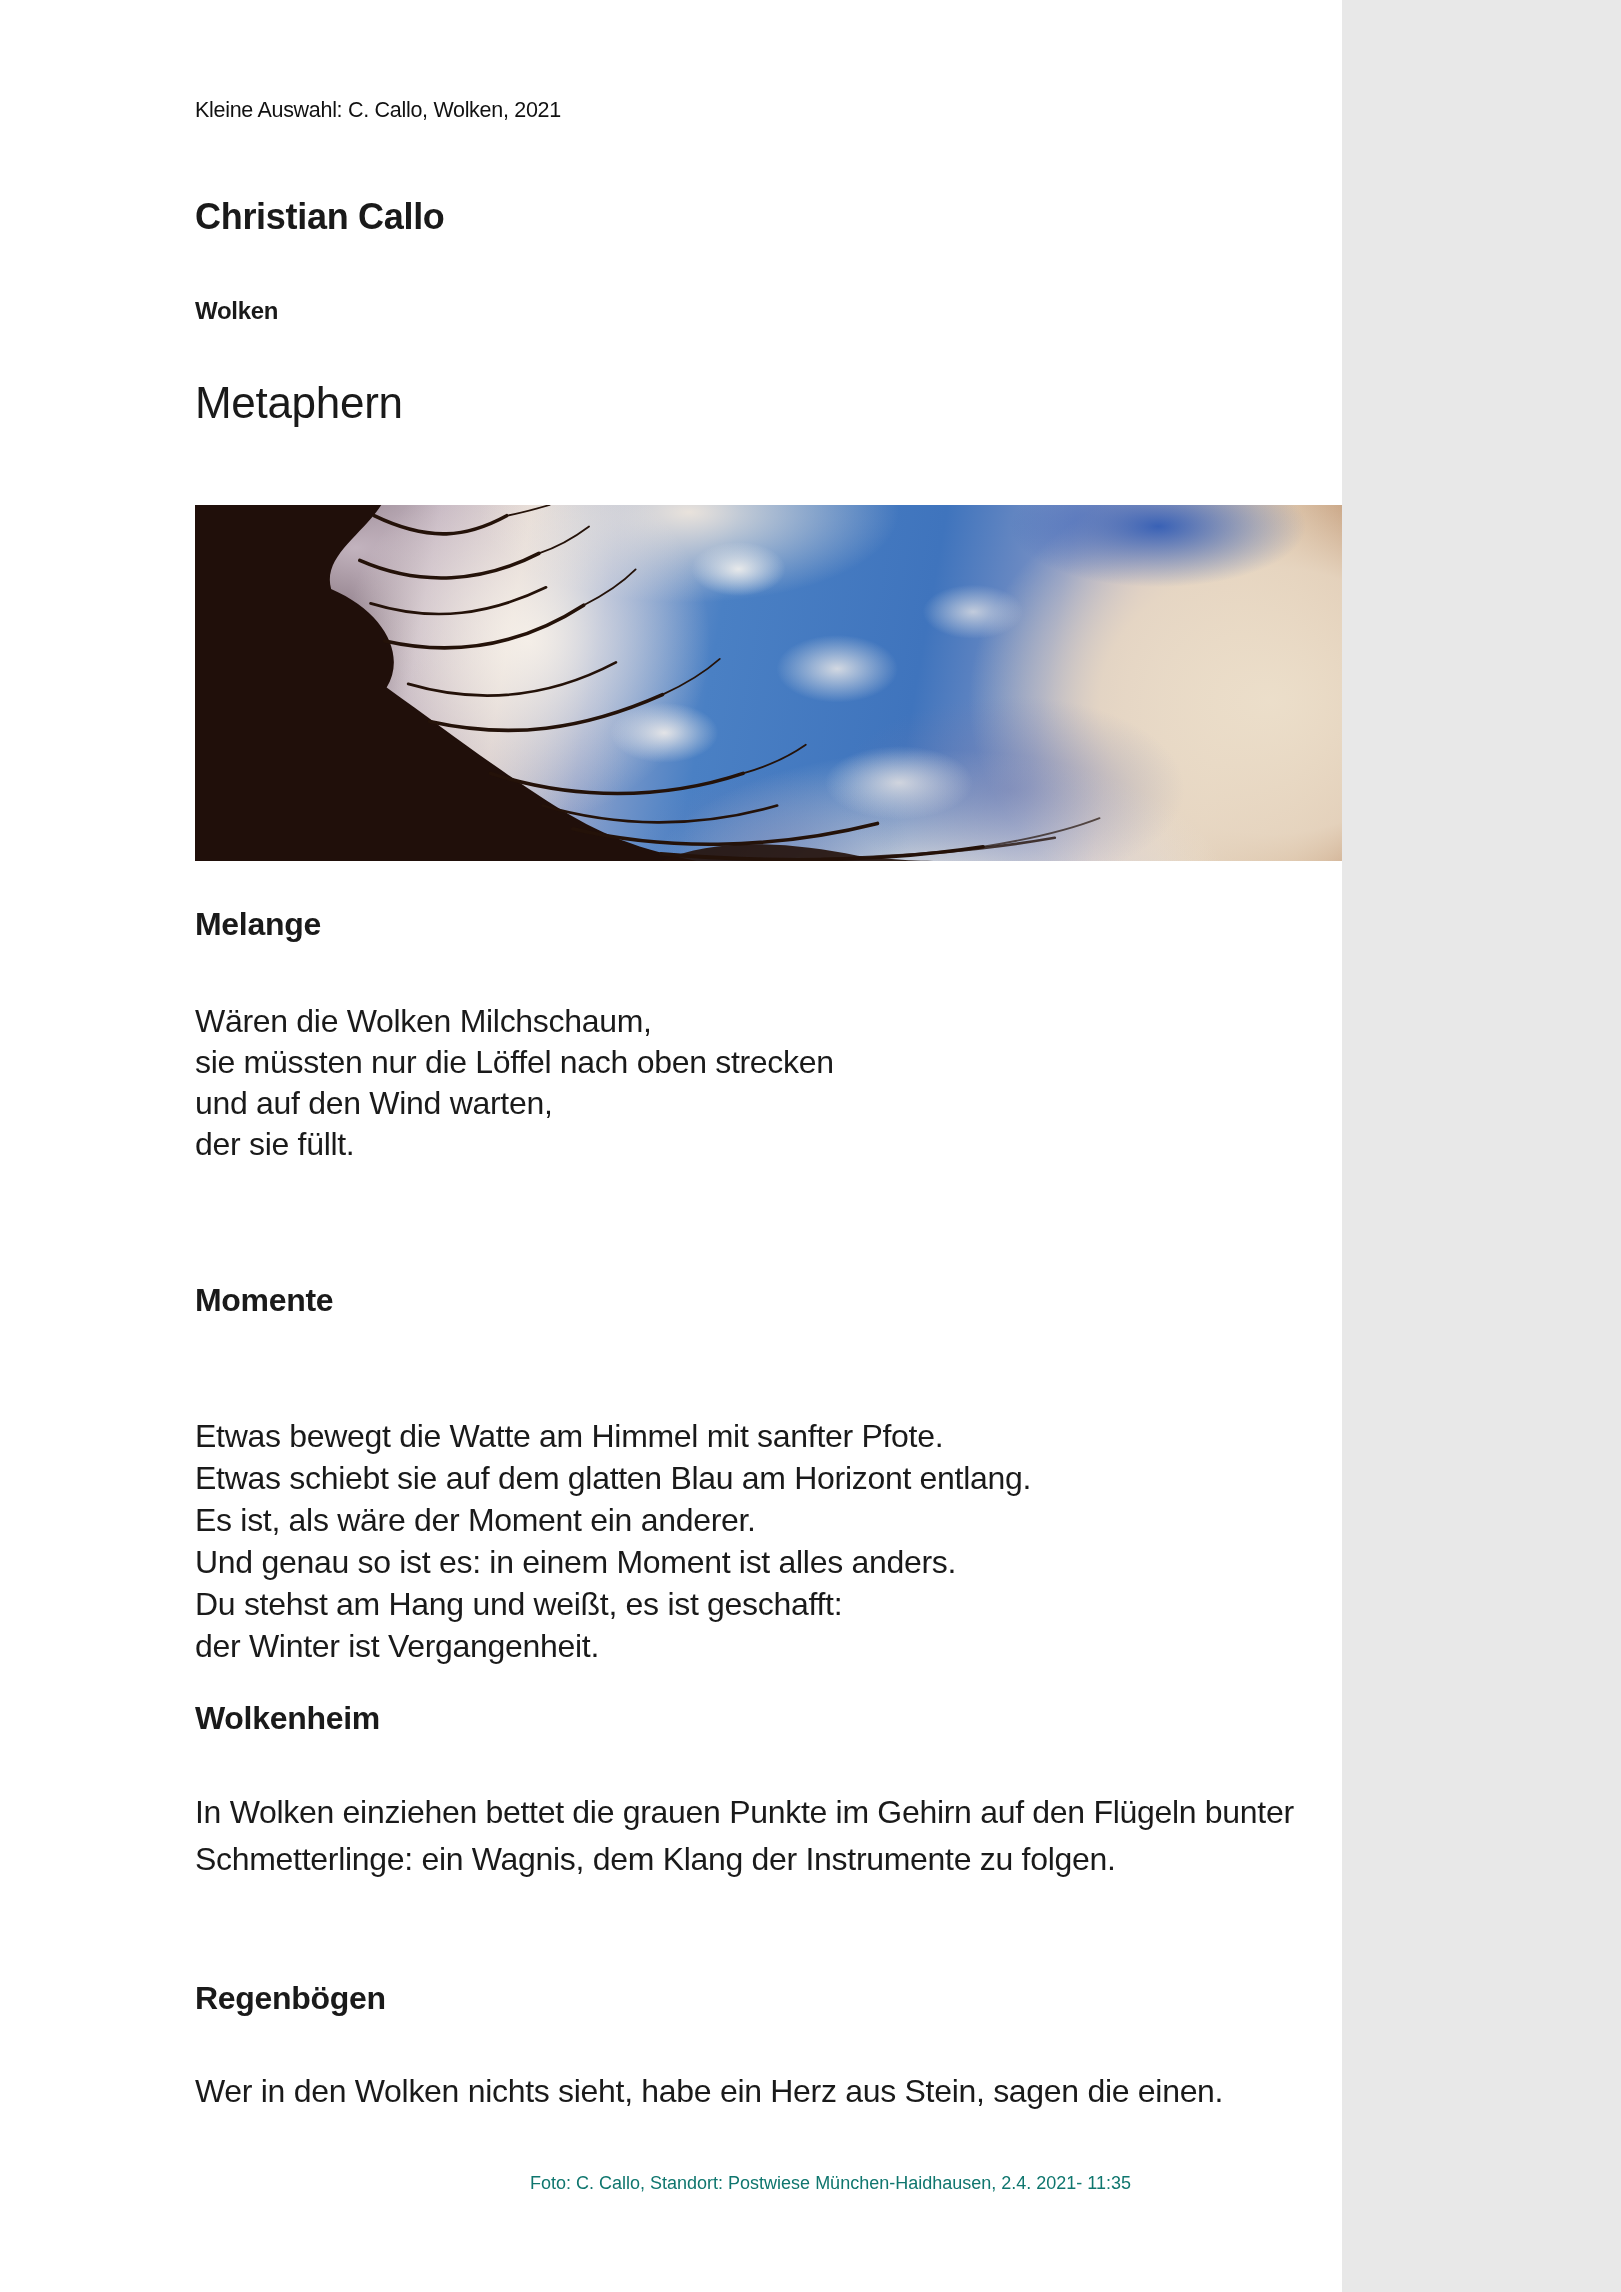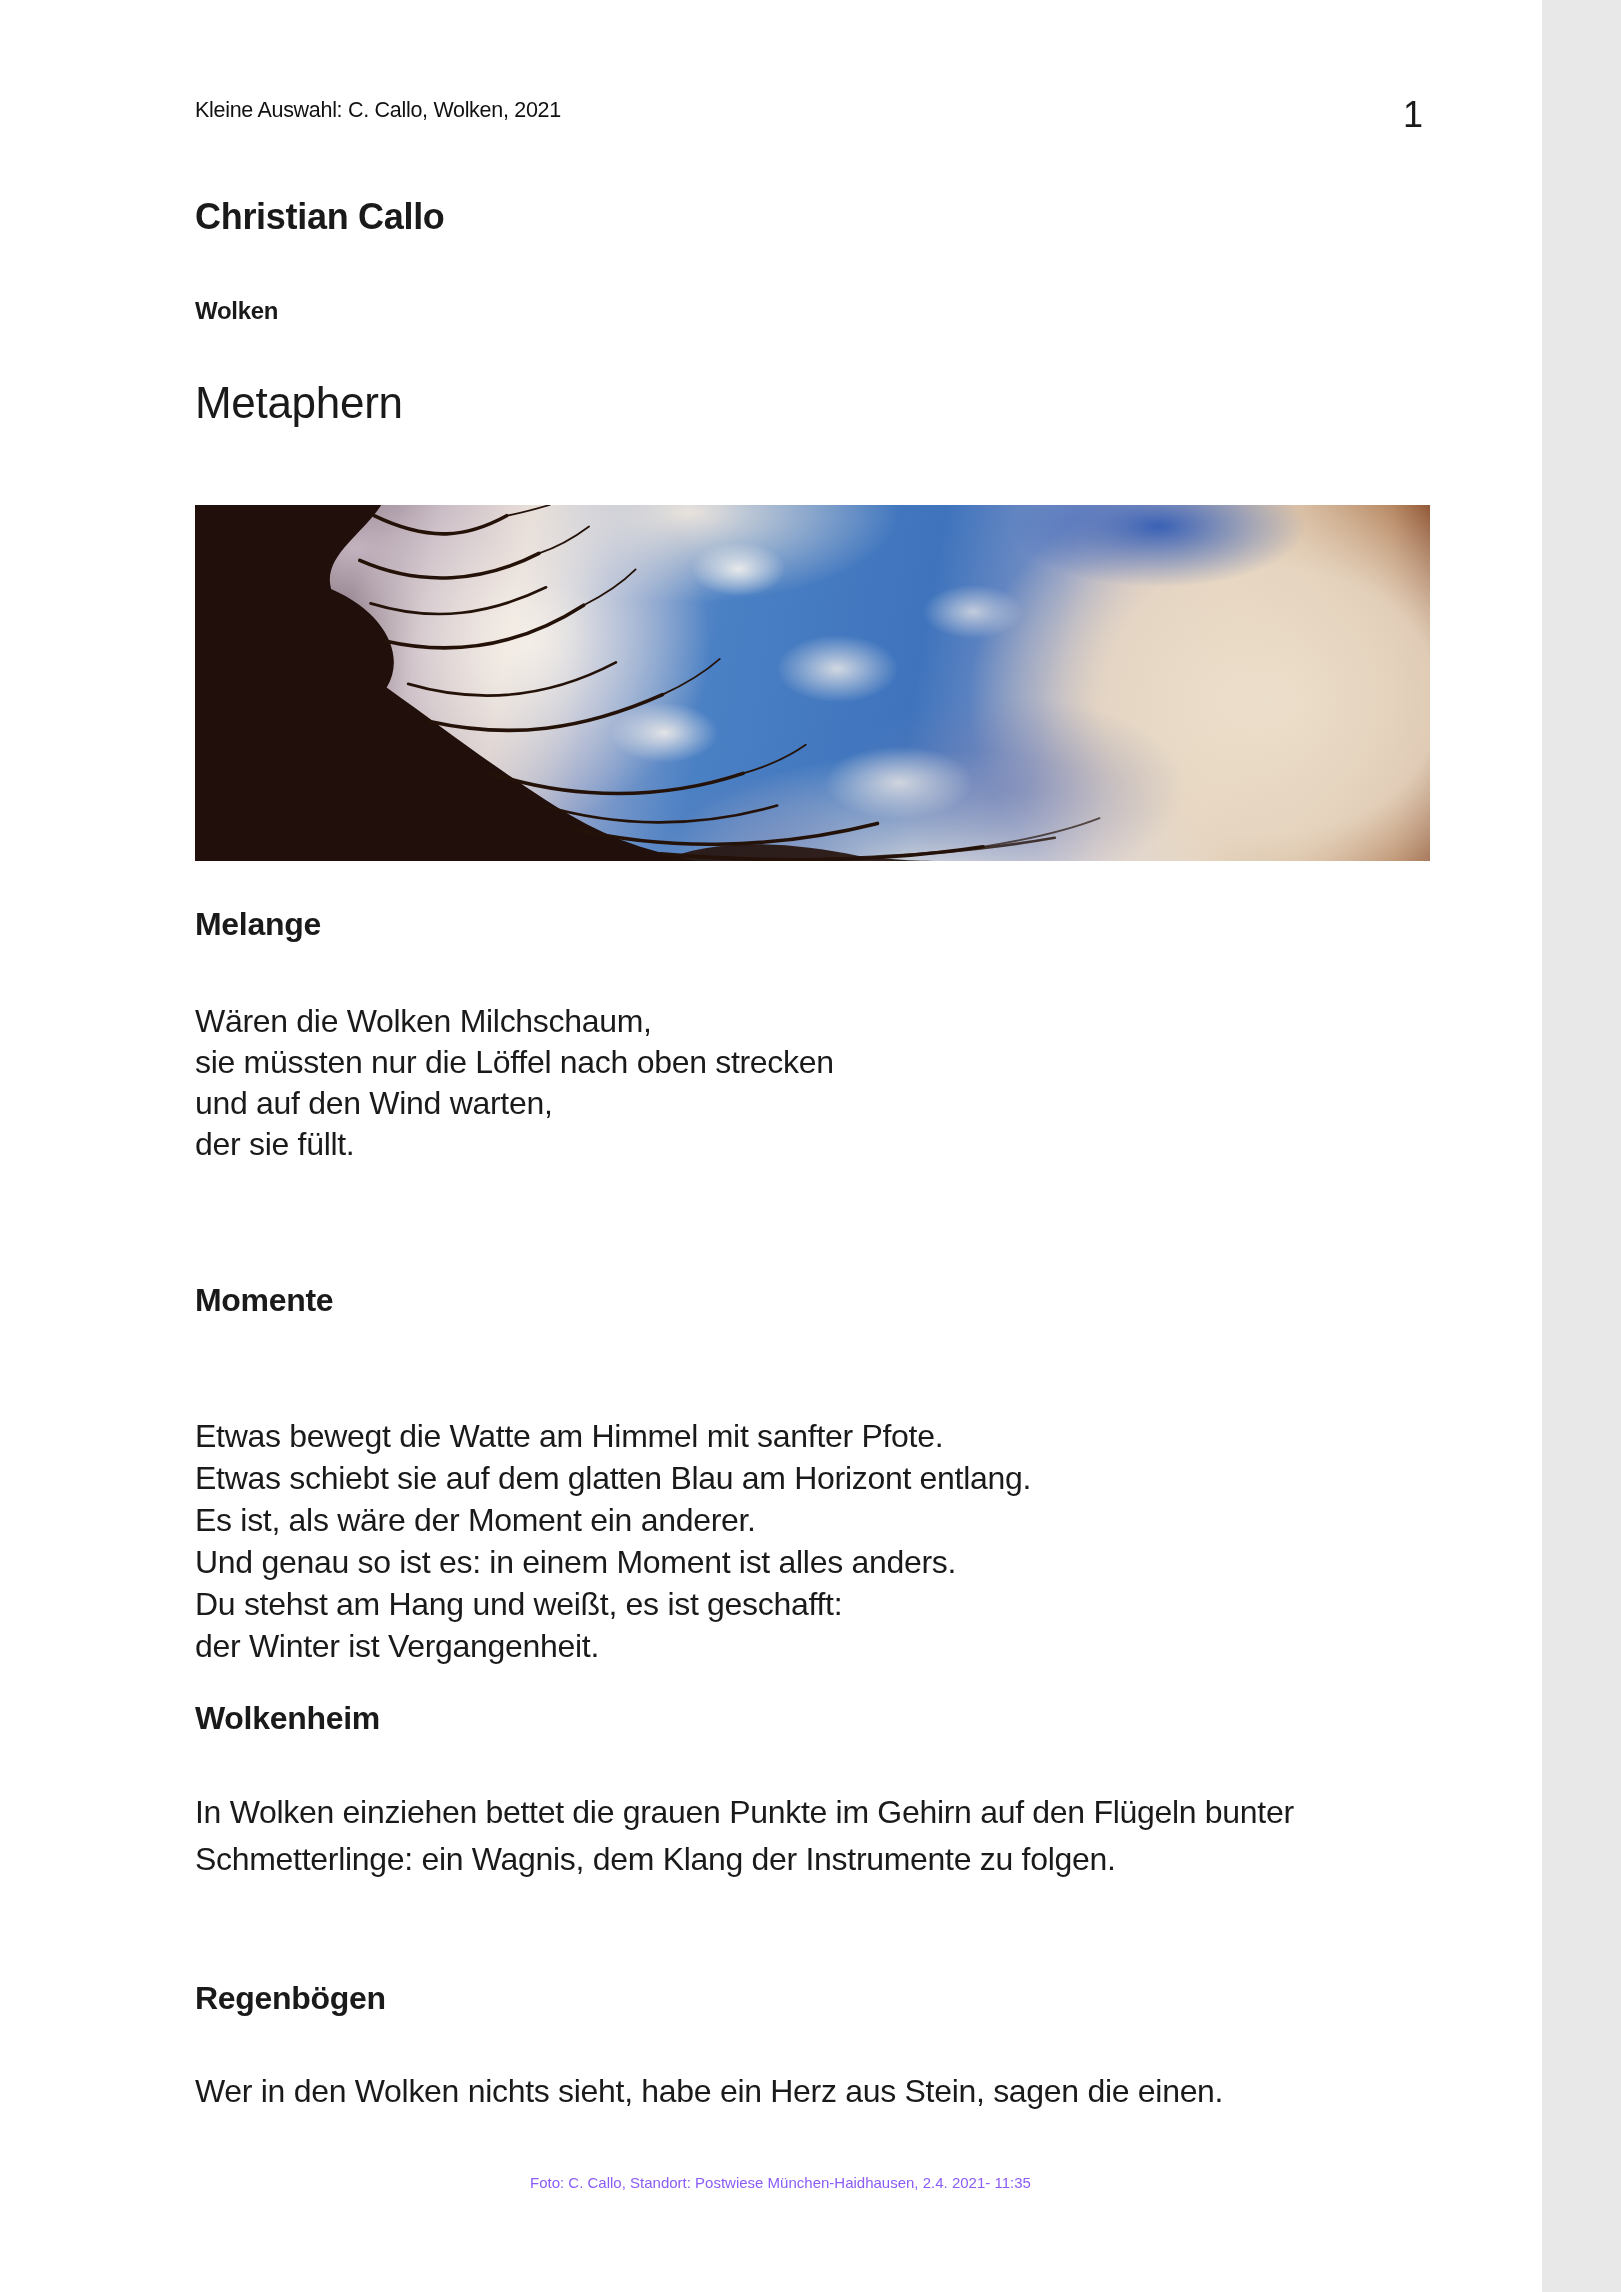--- a/index.html
+++ b/index.html
@@ -1,18 +1,18 @@
 <!DOCTYPE html>
 <html style="font-size:14.3px"><head>
 <meta charset="utf-8">
 <style>
   html,body{margin:0;padding:0;background:#e8e8e8;}
   .page{
     position:relative;
-    width:1542px;height:2293px;
+    width:1342px;height:2293px;
     background:#ffffff;
     font-family:"Liberation Sans", sans-serif;
     color:#1a1a1a;
     overflow:hidden;
     letter-spacing:-0.3px;
   }
   .abs{position:absolute;}
   .running-header{left:195px;top:97px;font-size:21.5px;line-height:27px;color:#111;}
   .page-number{left:1403px;top:94px;font-size:36px;line-height:41px;}
   .author-line{left:195px;top:196px;font-size:36px;line-height:41px;font-weight:bold;}
@@ -24,21 +24,21 @@
   .poem .vline{white-space:pre;}
   .sec-melange-h{left:195px;top:904px;}
   .sec-melange-p{left:195px;top:1001px;line-height:41px;}
   .sec-momente-h{left:195px;top:1280px;}
   .sec-momente-p{left:195px;top:1371px;line-height:42px;margin-top:44px;}
   .sec-wolkenheim-h{left:195px;top:1698px;}
   .sec-wolkenheim-p{left:195px;top:1789px;line-height:47px;width:1272px;}
   .sec-regenboegen-h{left:195px;top:1978px;}
   .sec-regenboegen-p{left:195px;top:2071px;line-height:41px;}
 
-  .footer-caption{left:530px;top:2174px;font-size:15px;line-height:18px;letter-spacing:0;color:#8b5cf6;}
+  .footer-caption{left:530px;top:2174px;font-size:18px;line-height:18px;letter-spacing:0;color:#0f766e;}
 
   
   .photo{
     left:195px;top:505px;width:1235px;height:356px;
     background-color:#4079c2;
     background-image:
       
       radial-gradient(ellipse 197px 81px at 78% 6%, rgba(40,86,180,.9) 0%, rgba(40,86,180,0) 75%),
       
       radial-gradient(ellipse 63px 36px at 44% 18%, rgba(250,246,240,.85) 0%, rgba(250,246,240,0) 75%),

